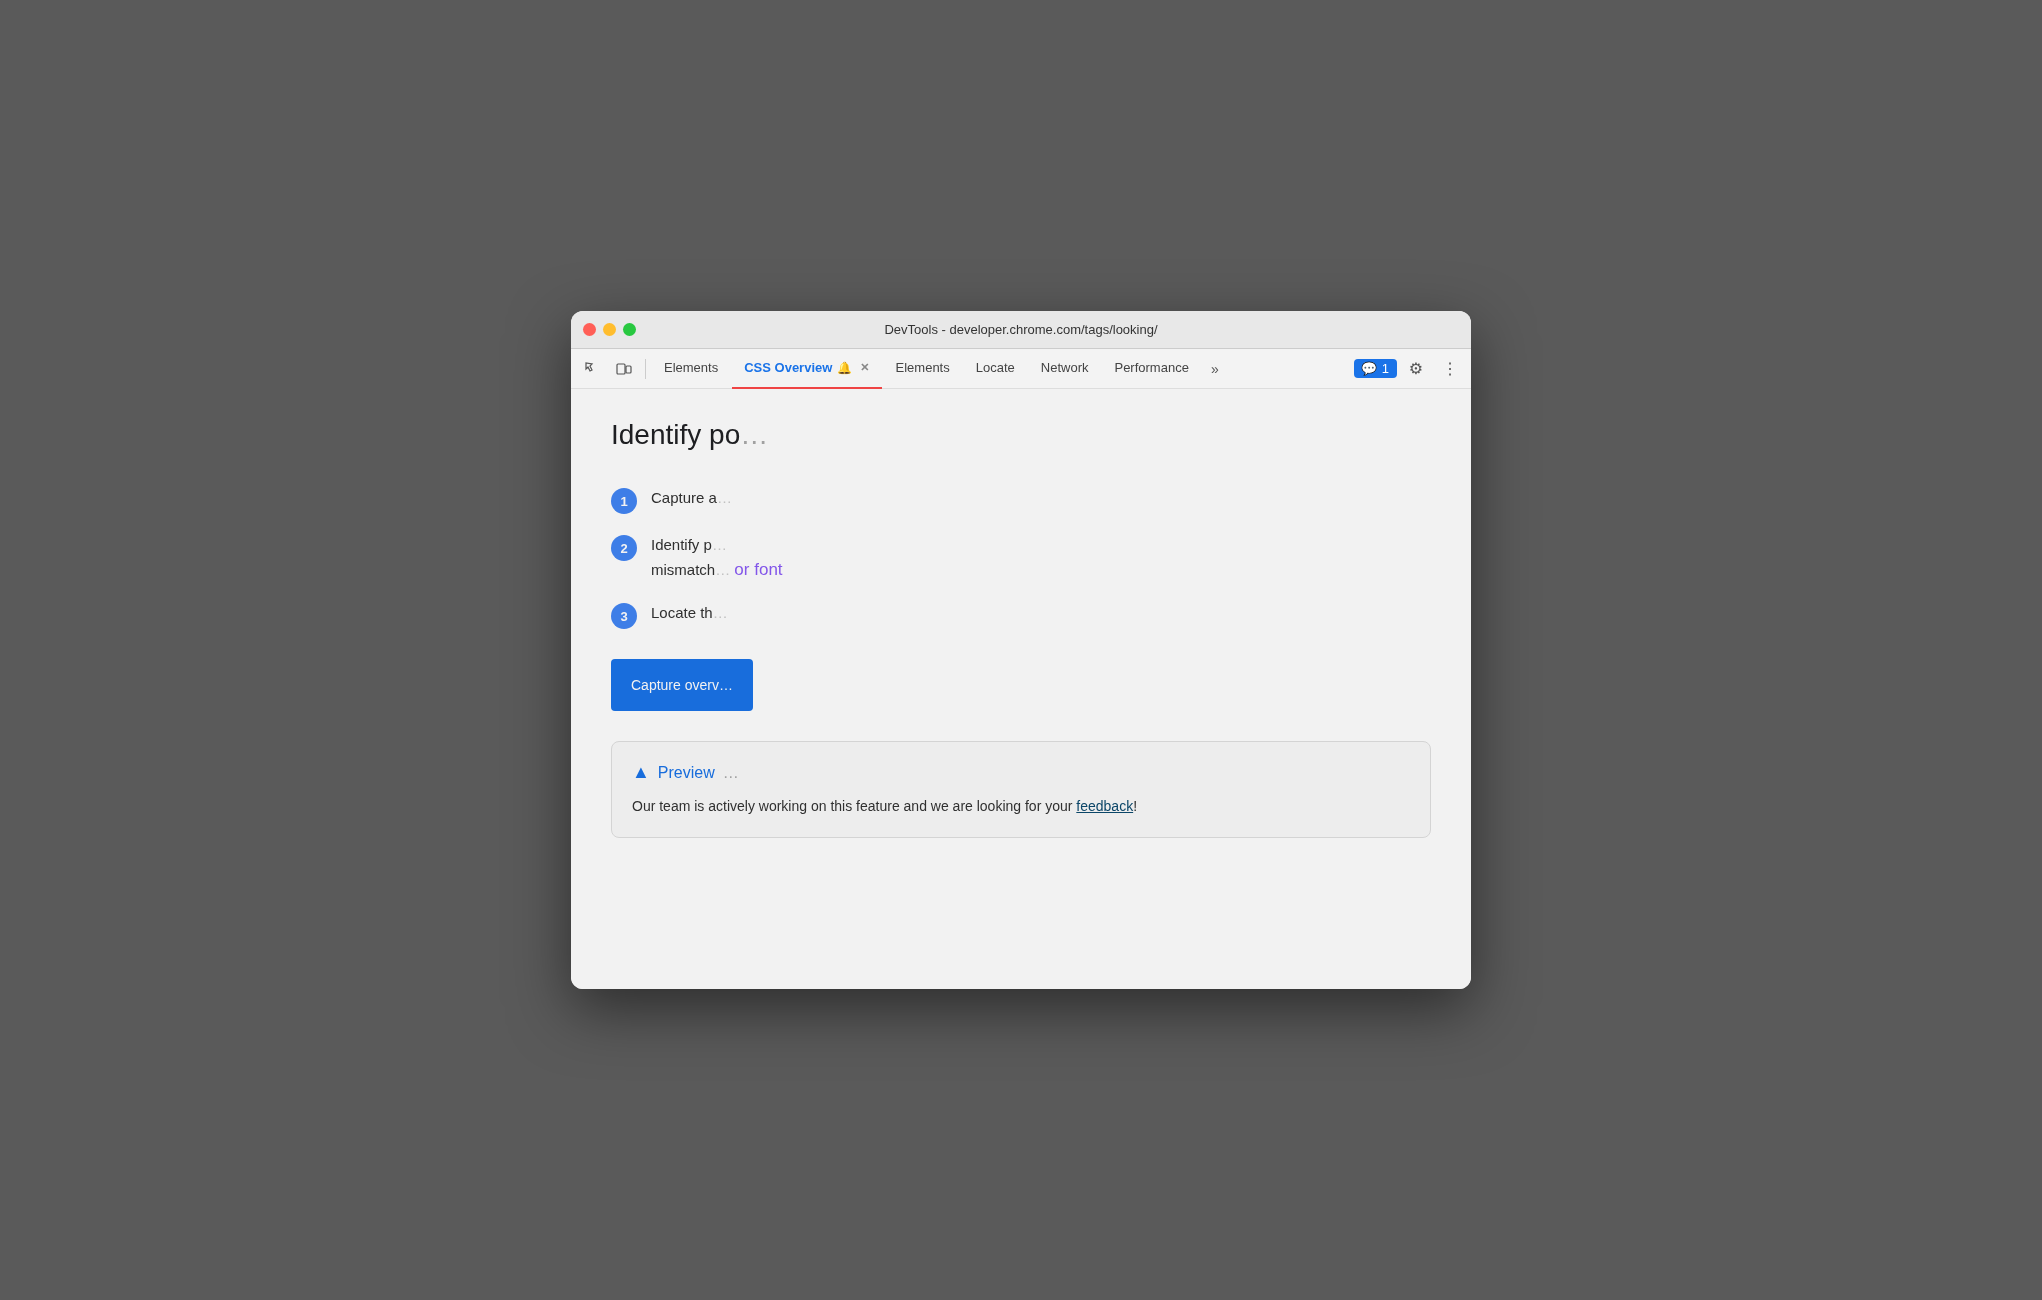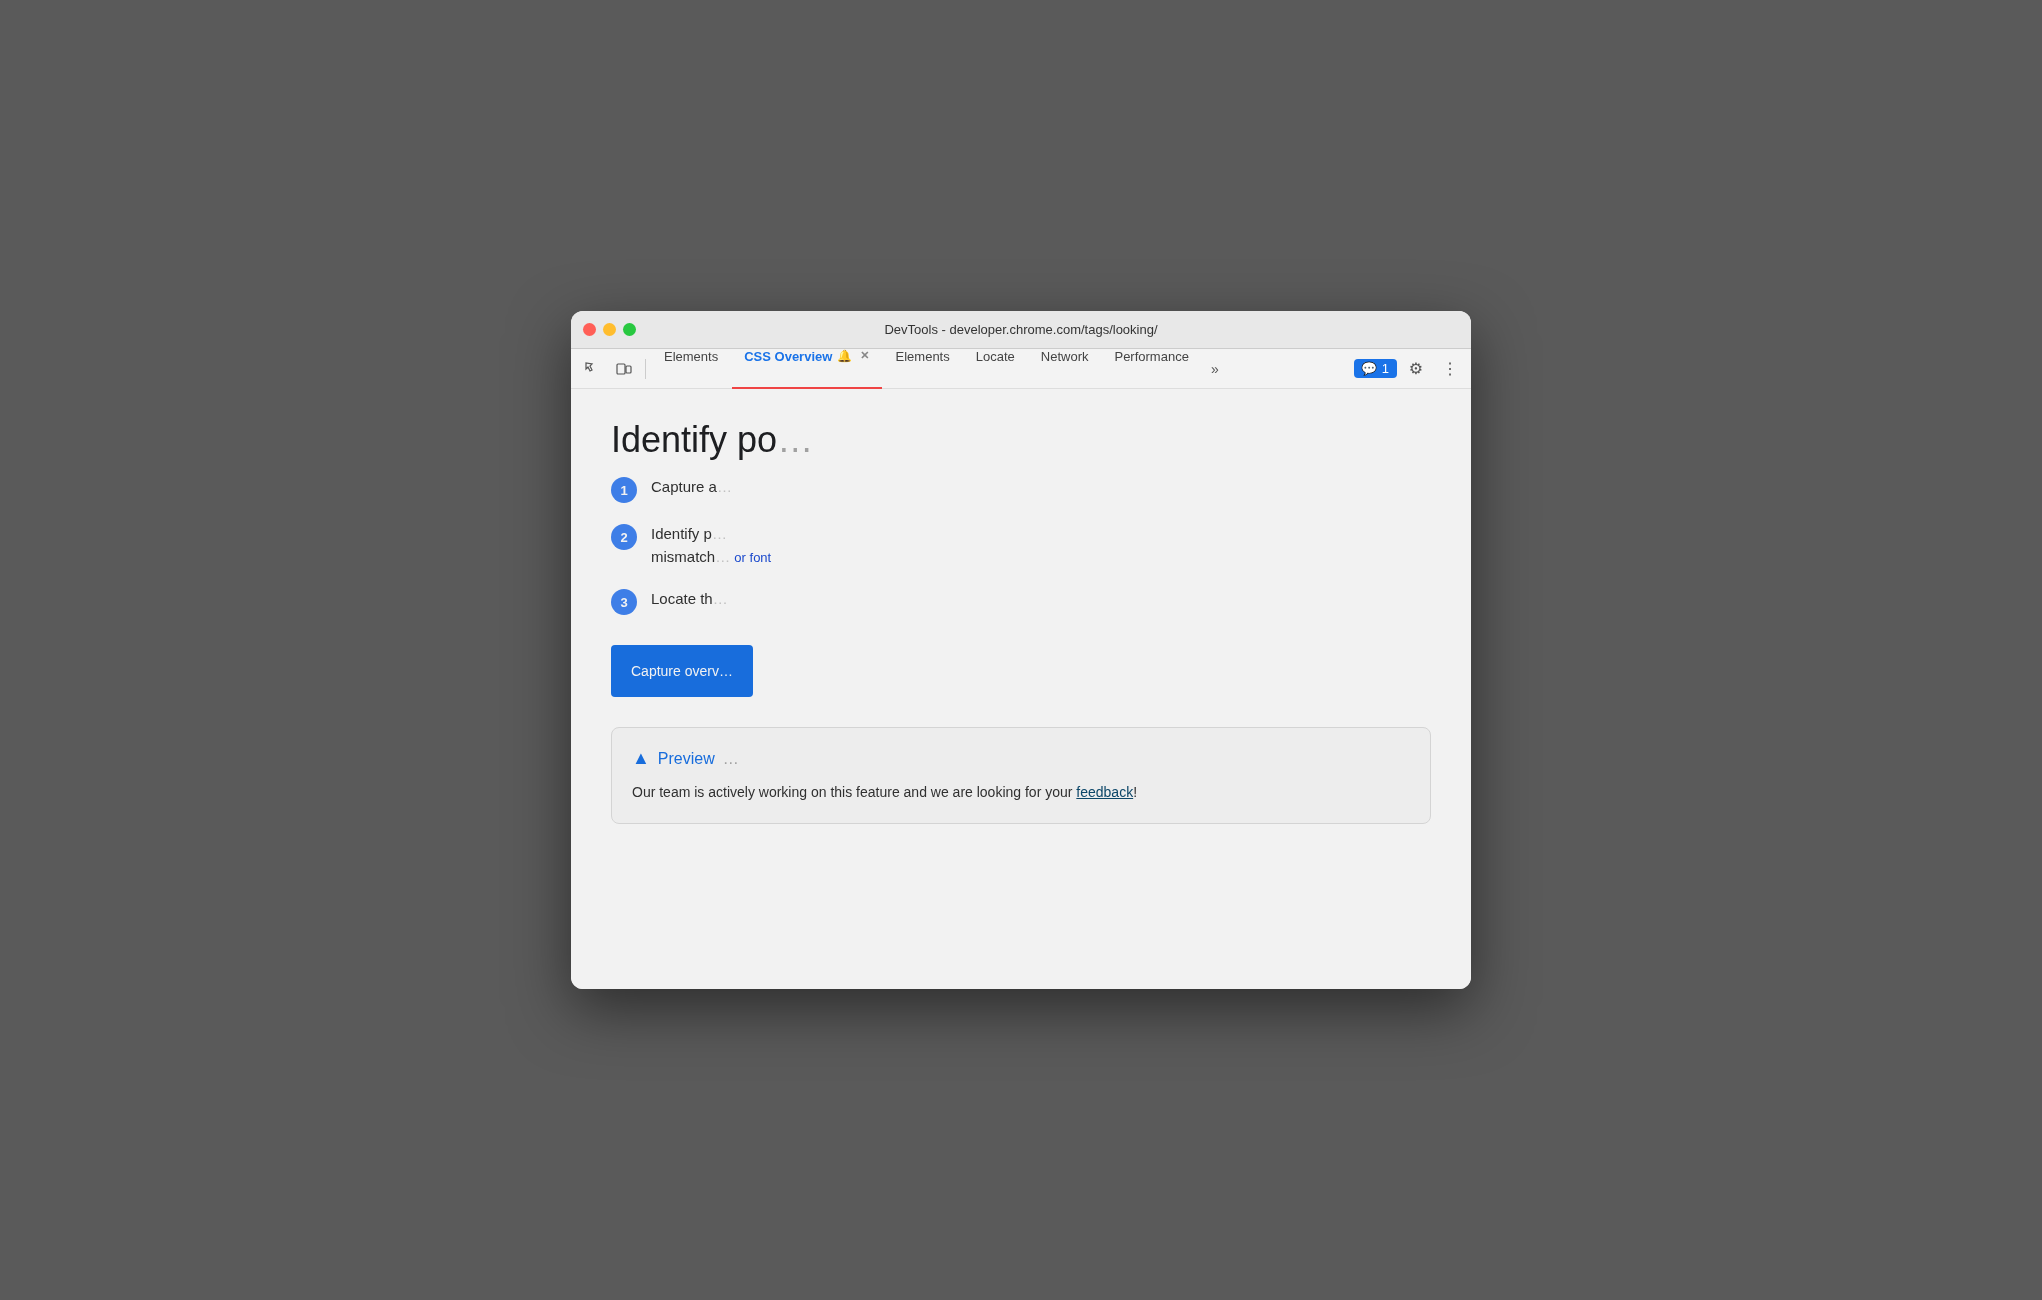--- a/index.html
+++ b/index.html
@@ -86,21 +86,21 @@
       width: 1px;
       height: 20px;
       background: #ccc;
       margin: 0 4px;
     }
 
     .tab-item {
       padding: 0 12px;
       height: 40px;
       display: flex;
-      align-items: flex-start;
+      align-items: center;
       font-size: 13px;
       color: #444;
       cursor: pointer;
       border-bottom: 2px solid transparent;
       white-space: nowrap;
       gap: 5px;
     }
     .tab-item.active {
       color: #1a73e8;
       border-bottom: 2px solid #ef4444;
@@ -149,24 +149,24 @@
     }
 
     
     .page-content {
       flex: 1;
       padding: 30px 40px;
       background: white;
     }
 
     .page-title {
-      font-size: 36px;
+      font-size: 28px;
       color: #202124;
       font-weight: 400;
-      margin-bottom: 15px;
+      margin-bottom: 36px;
     }
 
     .step-list {
       list-style: none;
       display: flex;
       flex-direction: column;
       gap: 20px;
       margin-bottom: 30px;
     }
 
@@ -323,21 +323,21 @@
         <span>Identify po</span><span style="color:#aaa;">…</span>
       </h1>
 
       <ul class="step-list">
         <li class="step-item">
           <div class="step-number">1</div>
           <span class="step-text">Capture a<span style="color:#ccc;">…</span></span>
         </li>
         <li class="step-item">
           <div class="step-number">2</div>
-          <span class="step-text">Identify p<span style="color:#ccc;">…</span><br>mismatch<span style="color:#ccc;">…</span> <span style="color:#1d4ed8; font-size:13px;">or font</span></span>
+          <span class="step-text">Identify p<span style="color:#ccc;">…</span><br>mismatch<span style="color:#ccc;">…</span> <span style="color:#8b5cf6; font-size:17px;">or font</span></span>
         </li>
         <li class="step-item">
           <div class="step-number">3</div>
           <span class="step-text">Locate th<span style="color:#ccc;">…</span></span>
         </li>
       </ul>
 
       <button class="capture-btn">
         <span>Capture overv</span><span>…</span>
       </button>

